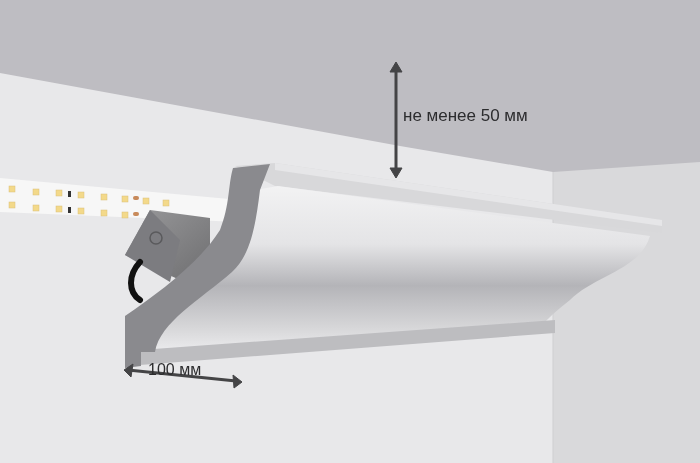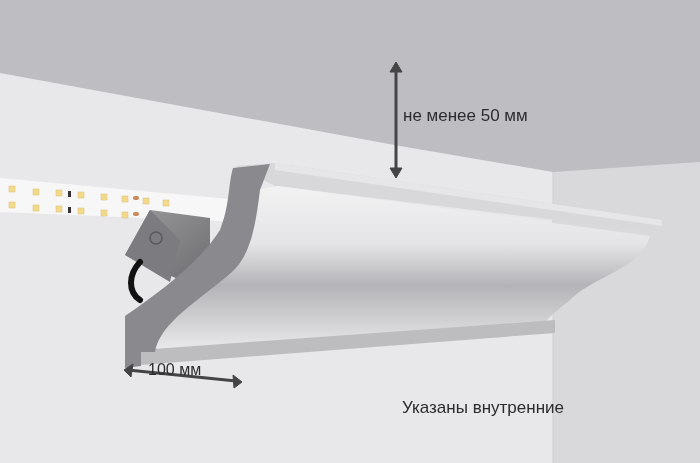--- a/index.html
+++ b/index.html
@@ -90,15 +90,14 @@
     <g fill="#444446" stroke="#444446">
       <line x1="128" y1="370" x2="236" y2="381" stroke-width="3"></line>
       <polygon points="133,364 124,370 131,377"></polygon>
       <polygon points="233,375 242,382 234,388"></polygon>
     </g>
   </svg>
 
   <div class="label lbl-height">не менее 50 мм</div>
   <div class="label lbl-width">100 мм</div>
   <div class="note">
-    <span>Указаны внутренние</span>
   </div>
 </div>
 
 </body></html>

